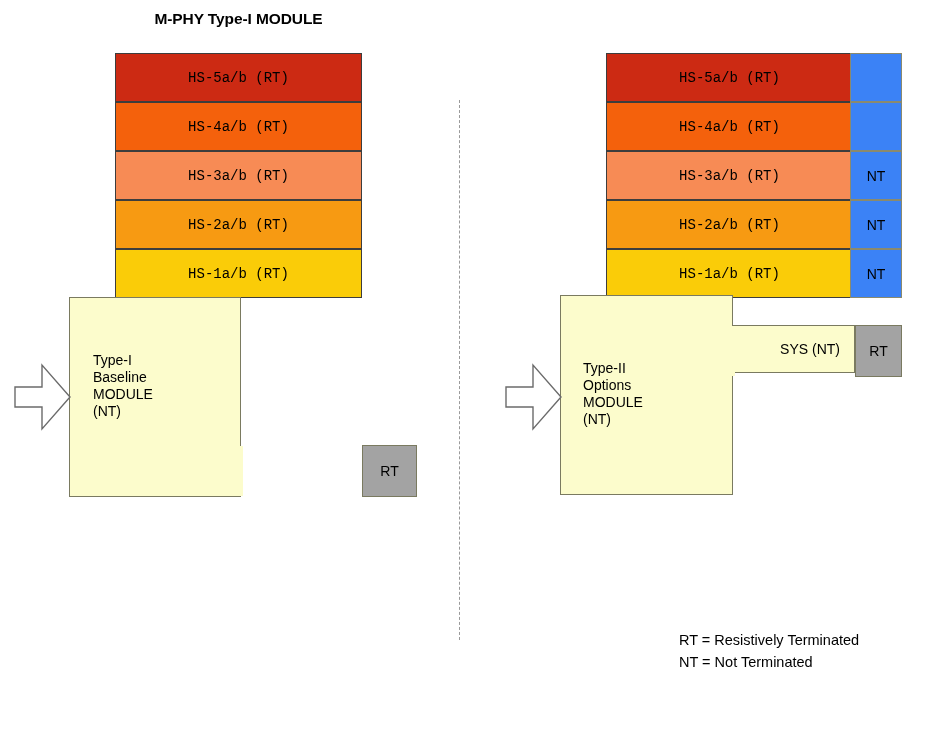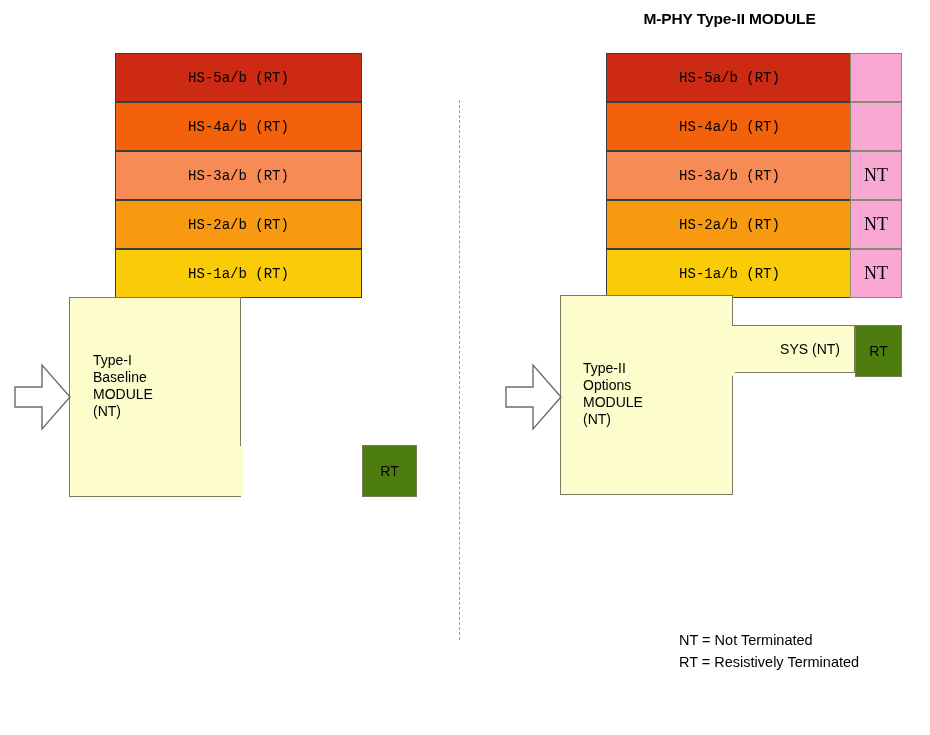--- a/index.html
+++ b/index.html
@@ -43,29 +43,28 @@
     font-size: 14px;
     color: #000;
     white-space: nowrap;
     font-family: Liberation Mono, monospace;
   }
 
   
   .nt-cell {
     position: absolute;
     box-sizing: border-box;
-    background: #f9a8d4;
+    background: #3b82f6;
     border: 1px solid #8a8a6e;
     display: flex;
     align-items: center;
     justify-content: center;
-    font-size: 18px;
-    color: #000;
-    white-space: nowrap;
-    font-family: Liberation Serif, serif;
+    font-size: 14px;
+    color: #000;
+    white-space: nowrap;
   }
 
   
   .module-body {
     position: absolute;
     box-sizing: border-box;
     background: #fcfccc;
     border: 1px solid #7a7a60;
   }
   .module-label {
@@ -84,21 +83,21 @@
     border: 1px solid #7a7a60;
     display: flex;
     align-items: center;
     justify-content: center;
     font-size: 14px;
     white-space: nowrap;
   }
   .rt-block {
     position: absolute;
     box-sizing: border-box;
-    background: #4d7c0f;
+    background: #a3a3a3;
     border: 1px solid #7a7a60;
     display: flex;
     align-items: center;
     justify-content: center;
     font-size: 14px;
     color: #000;
     white-space: nowrap;
   }
 
   
@@ -139,20 +138,21 @@
     letter-spacing: -0.15px;
     color: #000;
     white-space: nowrap;
   }
 </style>
 </head>
 <body>
 
 <div class="stage">
 
+  <div class="panel-title" style="left:115px; top:10px; width:247px;">M-PHY Type-I MODULE</div>
 
   <div class="hs-band" style="left:115px; top:53px; width:247px; height:49px; background:#cc2a13;">
     <span>HS-5a/b (RT)</span>
   </div>
   <div class="hs-band" style="left:115px; top:102px; width:247px; height:49px; background:#f4610c;">
     <span>HS-4a/b (RT)</span>
   </div>
   <div class="hs-band" style="left:115px; top:151px; width:247px; height:49px; background:#f78b55;">
     <span>HS-3a/b (RT)</span>
   </div>
@@ -178,21 +178,20 @@
     </svg>
   </div>
 
   <div class="module-label" style="left:93px; top:352px;">Type-I
 Baseline
 MODULE
 (NT)</div>
 
   <div class="divider" style="left:459px; top:100px; height:540px;"></div>
 
-  <div class="panel-title" style="left:606px; top:10px; width:247px;">M-PHY Type-II MODULE</div>
 
   <div class="hs-band" style="left:606px; top:53px; width:247px; height:49px; background:#cc2a13;">
     <span>HS-5a/b (RT)</span>
   </div>
   <div class="hs-band" style="left:606px; top:102px; width:247px; height:49px; background:#f4610c;">
     <span>HS-4a/b (RT)</span>
   </div>
   <div class="hs-band" style="left:606px; top:151px; width:247px; height:49px; background:#f78b55;">
     <span>HS-3a/b (RT)</span>
   </div>
@@ -236,18 +235,18 @@
       <polygon points="1,24 28,24 28,2 56,34 28,66 28,44 1,44" fill="#ffffff" stroke="#6b6b6b" stroke-width="1.4"></polygon>
     </svg>
   </div>
 
   <div class="module-label" style="left:583px; top:360px;">Type-II
 Options
 MODULE
 (NT)</div>
 
   <div class="legend" style="left:679px; top:629px;">
+    <span class="legend-line">RT = Resistively Terminated</span>
     <span class="legend-line">NT = Not Terminated</span>
-    <span class="legend-line">RT = Resistively Terminated</span>
   </div>
 
 
 </div>
 
 </body></html>

